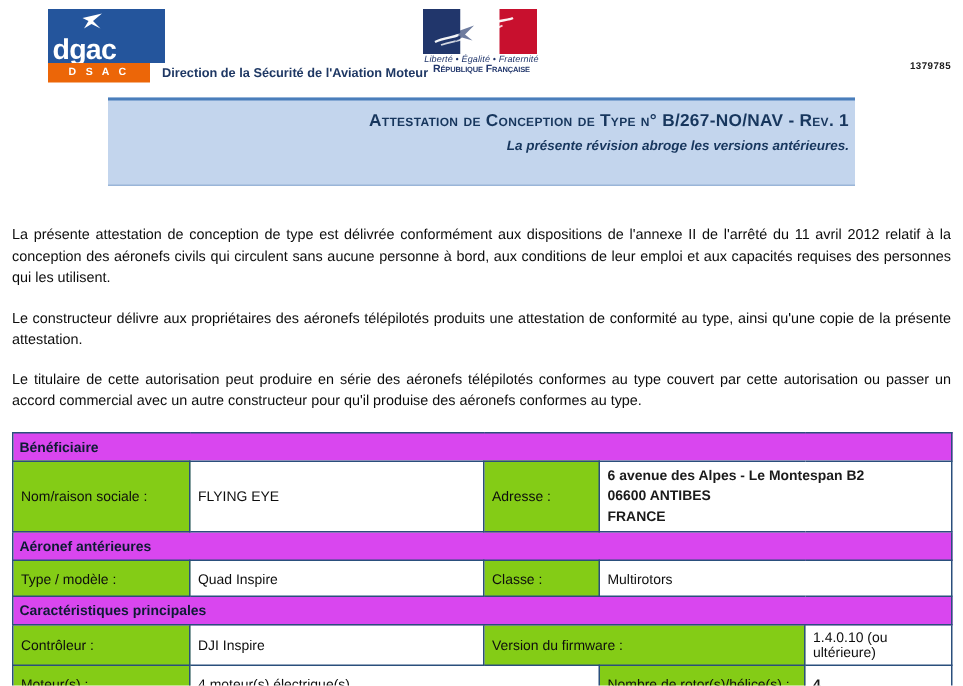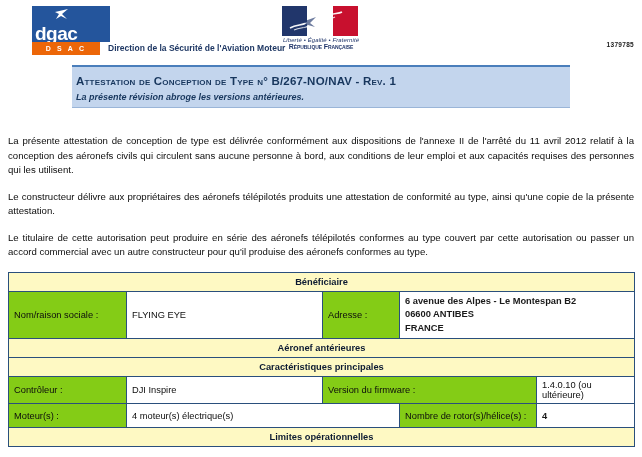--- a/index.html
+++ b/index.html
@@ -121,22 +121,22 @@
     color: #1a1a1a;
     letter-spacing: 0.3px;
   }
 
   
   .title-box {
     margin: 5px 72px 0 72px;
     background: #c3d5ed;
     border-top: 2px solid #4a7ebb;
     border-bottom: 1px solid #9ab5d8;
-    padding: 7px 4px 4px 4px;
-    text-align: left;
+    padding: 7px 4px 20px 4px;
+    text-align: right;
   }
   .title-main {
     font-size: 11.5px;
     font-weight: bold;
     color: #17365d;
     font-variant: small-caps;
     letter-spacing: 0.2px;
     line-height: 15px;
   }
   .title-sub {
@@ -169,22 +169,22 @@
     table-layout: fixed;
   }
   .doc-table td {
     border: 1px solid #2a4f7c;
     font-size: 9.3px;
     padding: 3px 5px;
     vertical-align: middle;
     height: 17px;
   }
   .sec-header td {
-    background: #fef9c3;
-    text-align: center;
+    background: #d946ef;
+    text-align: left;
     font-weight: bold;
     color: #0d1b33;
     height: 14px;
     padding: 2px 4px;
   }
   .lbl {
     background: #84cc16;
     color: #0d0d0d;
   }
   .val {
@@ -272,20 +272,26 @@
     <td class="val-multiline" colspan="2">
       <div>6 avenue des Alpes - Le Montespan B2</div>
       <div>06600 ANTIBES</div>
       <div>FRANCE</div>
     </td>
   </tr>
 
   <tr class="sec-header">
     <td colspan="5">Aéronef antérieures</td>
   </tr>
+  <tr>
+    <td class="lbl">Type / modèle :</td>
+    <td class="val">Quad Inspire</td>
+    <td class="lbl">Classe :</td>
+    <td class="val" colspan="2">Multirotors</td>
+  </tr>
 
   <tr class="sec-header">
     <td colspan="5">Caractéristiques principales</td>
   </tr>
   <tr>
     <td class="lbl">Contrôleur :</td>
     <td class="val">DJI Inspire</td>
     <td class="lbl" colspan="2">Version du firmware :</td>
     <td class="val">1.4.0.10 (ou ultérieure)</td>
   </tr>

